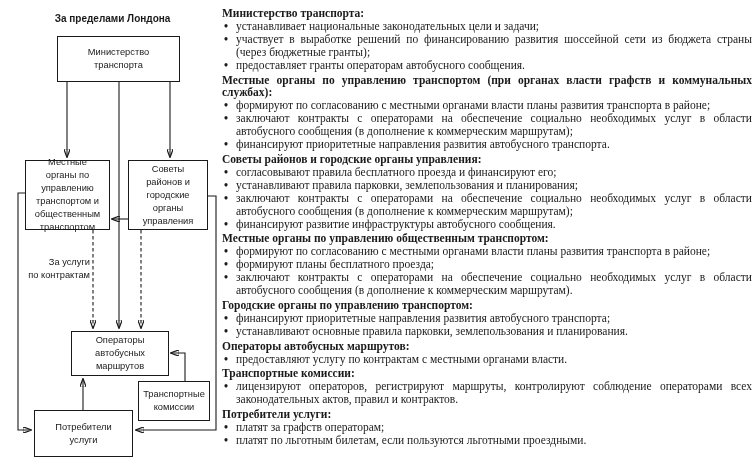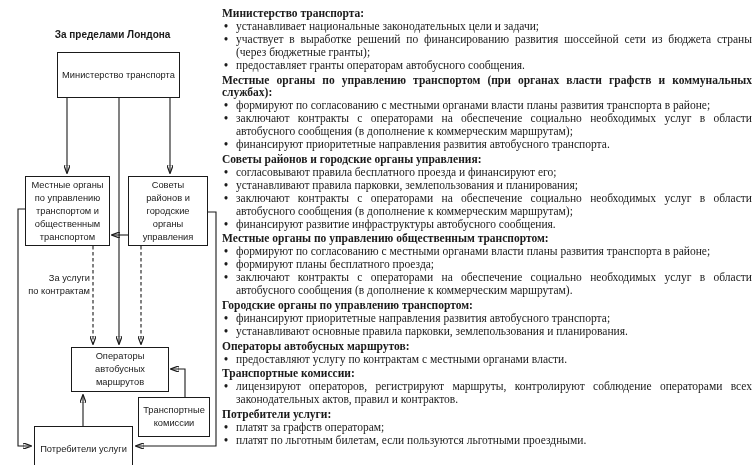--- a/index.html
+++ b/index.html
@@ -1,28 +1,28 @@
 <!DOCTYPE html>
 <html><head>
 <meta charset="utf-8">
 <style>
   * { margin: 0; padding: 0; box-sizing: border-box; }
   html, body { width: 756px; height: 465px; background: #ffffff; overflow: hidden; }
   body { position: relative; font-family: "Liberation Sans", sans-serif; color: #1a1a1a; }
 
   
-  .diagram { position: absolute; left: 0; top: 16px; width: 222px; height: 331px; }
+  .diagram { position: absolute; left: 0; top: 0; width: 222px; height: 331px; }
   .connectors { position: absolute; left: 0; top: 0; }
   .connectors path { fill: none; stroke: #1a1a1a; stroke-width: 1.1; }
   .connectors path.dashed { stroke-dasharray: 3.5 2.5; }
 
   .node {
     position: absolute; background: #ffffff; border: 1.2px solid #1a1a1a;
     display: flex; align-items: center; justify-content: center;
-    text-align: center; font-size: 9.3px; line-height: 13px; padding: 4px;
+    text-align: center; font-size: 9.3px; line-height: 13px; padding: 10px;
   }
   .node .lbl { display: inline-block; }
 
   .diagram-title {
     position: absolute; left: 30px; top: 13px; width: 165px;
     text-align: center; font-weight: bold; font-size: 10px;
   }
   .edge-label {
     position: absolute; left: 20px; top: 256px; width: 70px;
     text-align: right; font-size: 9.3px; line-height: 13px;

